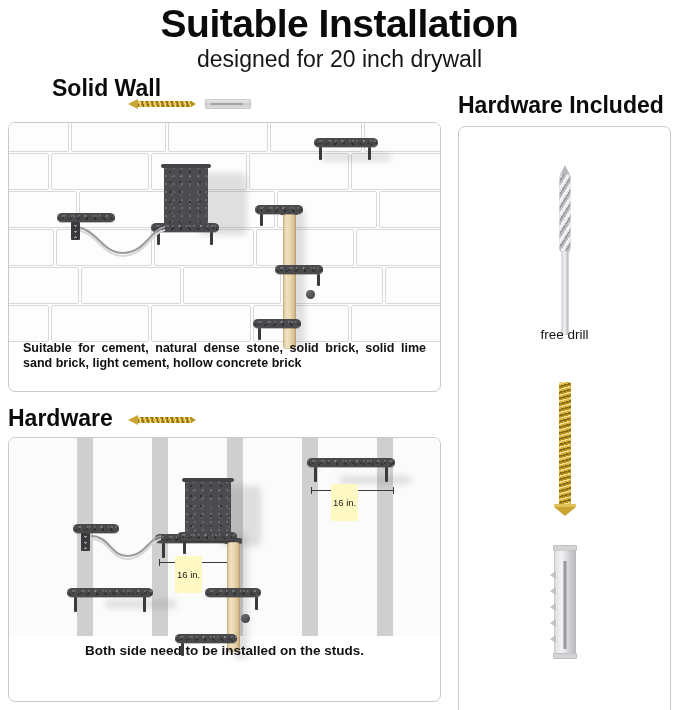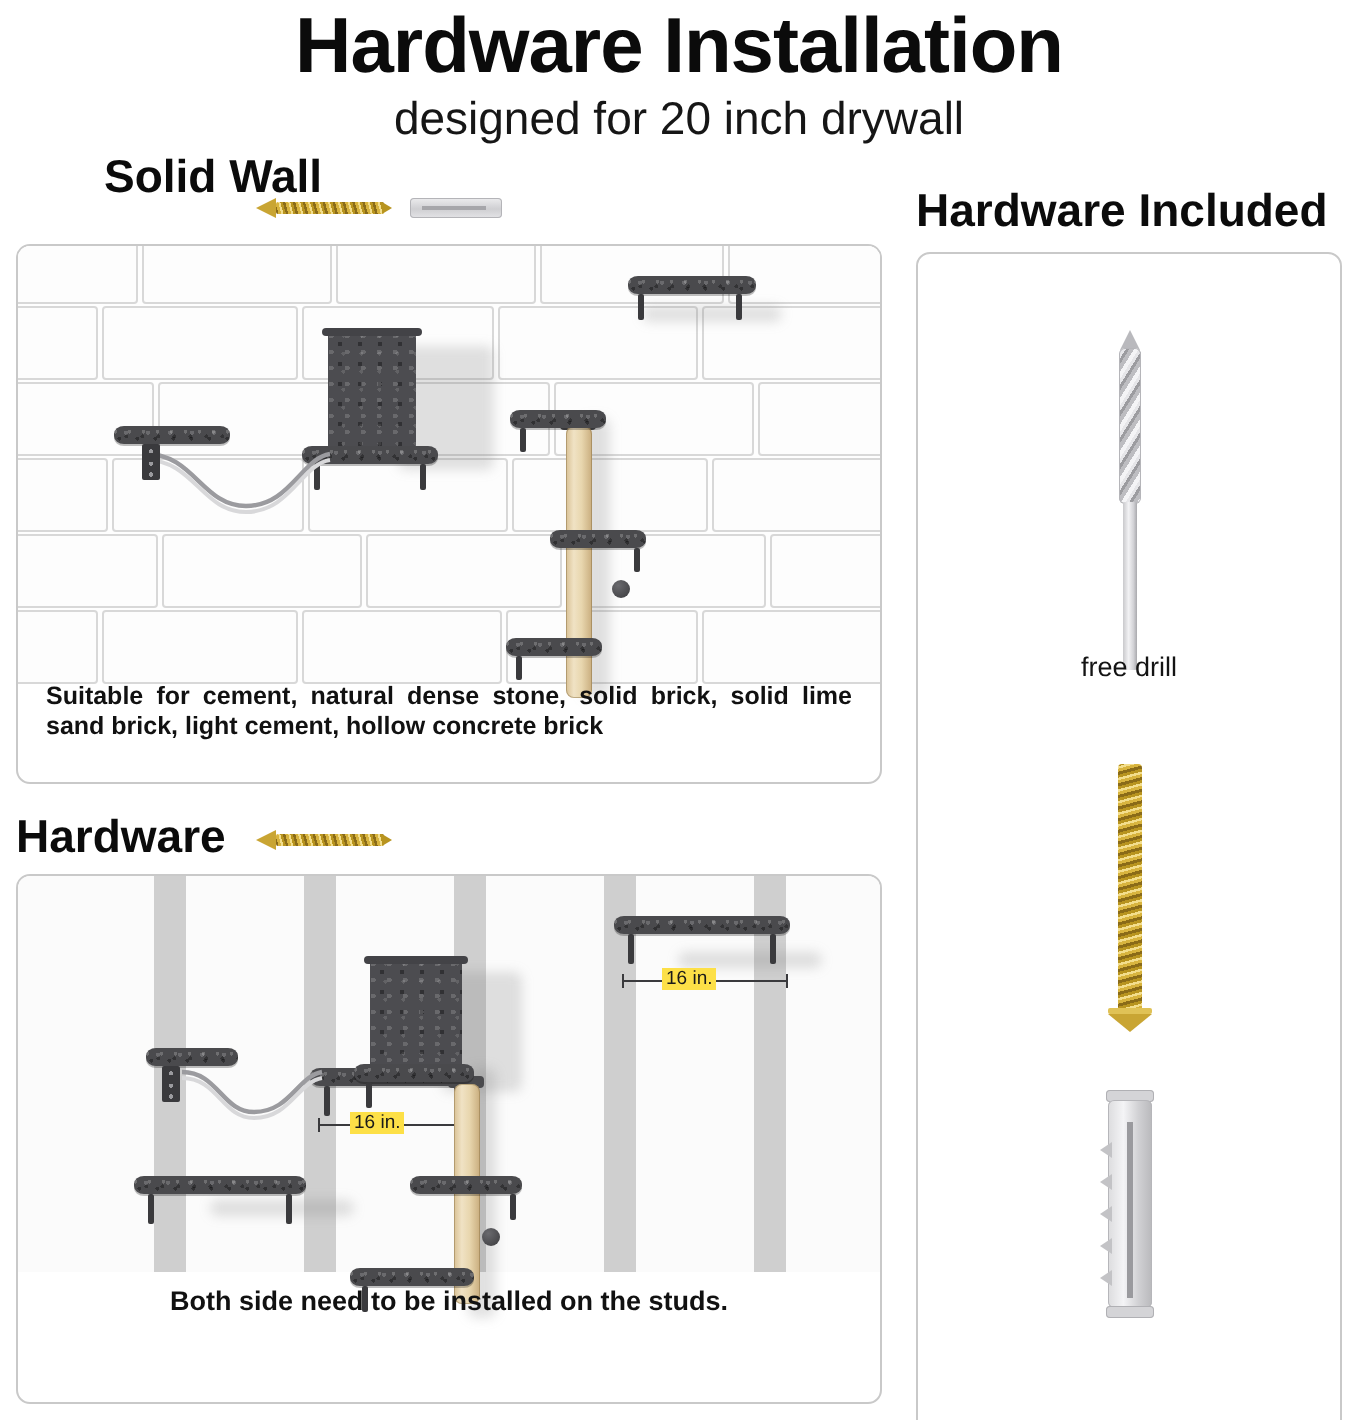--- a/index.html
+++ b/index.html
@@ -108,21 +108,21 @@
 
   
   .stud{position:absolute;top:0;width:16px;height:100%;background:#cfcfcf;}
   .dw-bg{position:absolute;left:0;top:0;width:100%;height:198px;background:#fbfbfb;}
 
   
   .dim{position:absolute;height:1px;background:#3a3a3d;}
   .dim-cap{position:absolute;width:1px;height:7px;background:#3a3a3d;}
   .dim-label{
     position:absolute;font-size:9.5px;color:#1a1a1a;white-space:nowrap;
-    background:#fde047;padding:0 2px;
+    background:#fef9c3;padding:13px 2px;
   }
 
   
   .hw-item{position:absolute;left:0;width:100%;text-align:center;}
   .hw-label{font-size:13.5px;color:#141414;}
 
   .drill{position:absolute;left:50%;transform:translateX(-50%);}
   .drill-shank{
     position:absolute;left:50%;transform:translateX(-50%);width:7px;
     background:linear-gradient(90deg,#c9c9cc,#f2f2f4 40%,#d2d2d6 75%,#a9a9ad);
@@ -198,21 +198,21 @@
   .mini-anchor-body{
     position:absolute;left:0;top:3px;width:100%;height:10px;
     background:linear-gradient(180deg,#ececee,#cfcfd2 55%,#e3e3e6);
     border-radius:2px;box-shadow:0 0 0 .5px #b4b4b8 inset;
   }
   .mini-anchor-slot{position:absolute;left:6px;top:7px;width:70%;height:2px;background:#a6a6aa;}
 </style>
 </head>
 <body>
 
-<div class="title">Hardware Installation</div>
+<div class="title">Suitable Installation</div>
 <div class="subtitle">designed for 20 inch drywall</div>
 
 <div class="sec-head" id="solid-wall-head">Solid Wall</div>
 
 <div class="hw-mini" id="mini-screw">
   <div class="mini-screw-head"></div>
   <div class="mini-screw-shaft"></div>
   <div class="mini-screw-tip"></div>
 </div>
 <div class="hw-mini" id="mini-anchor">

